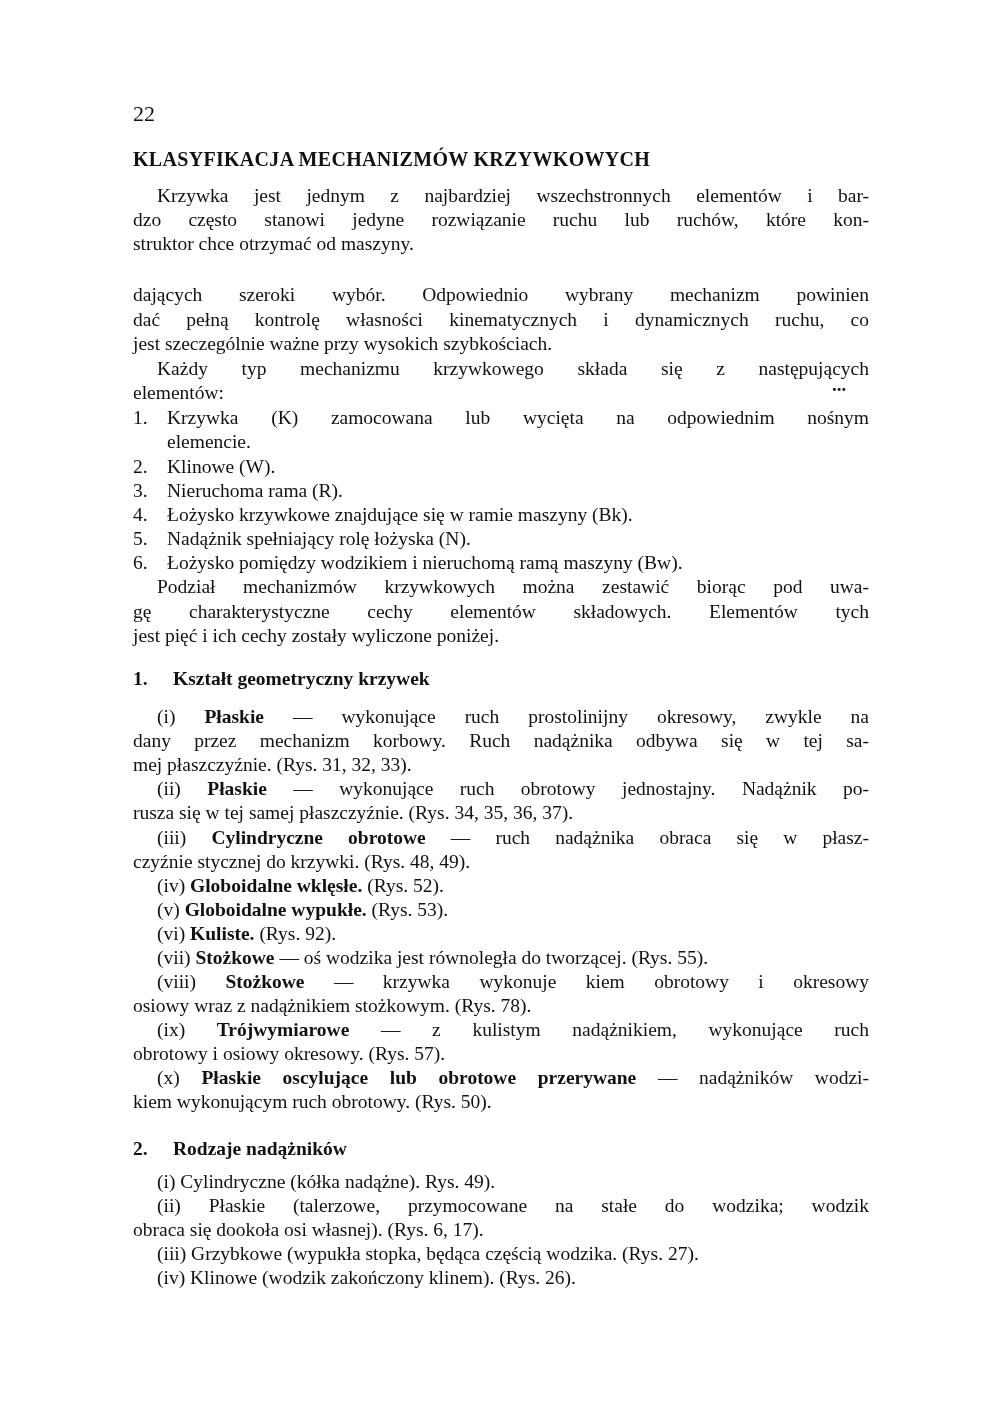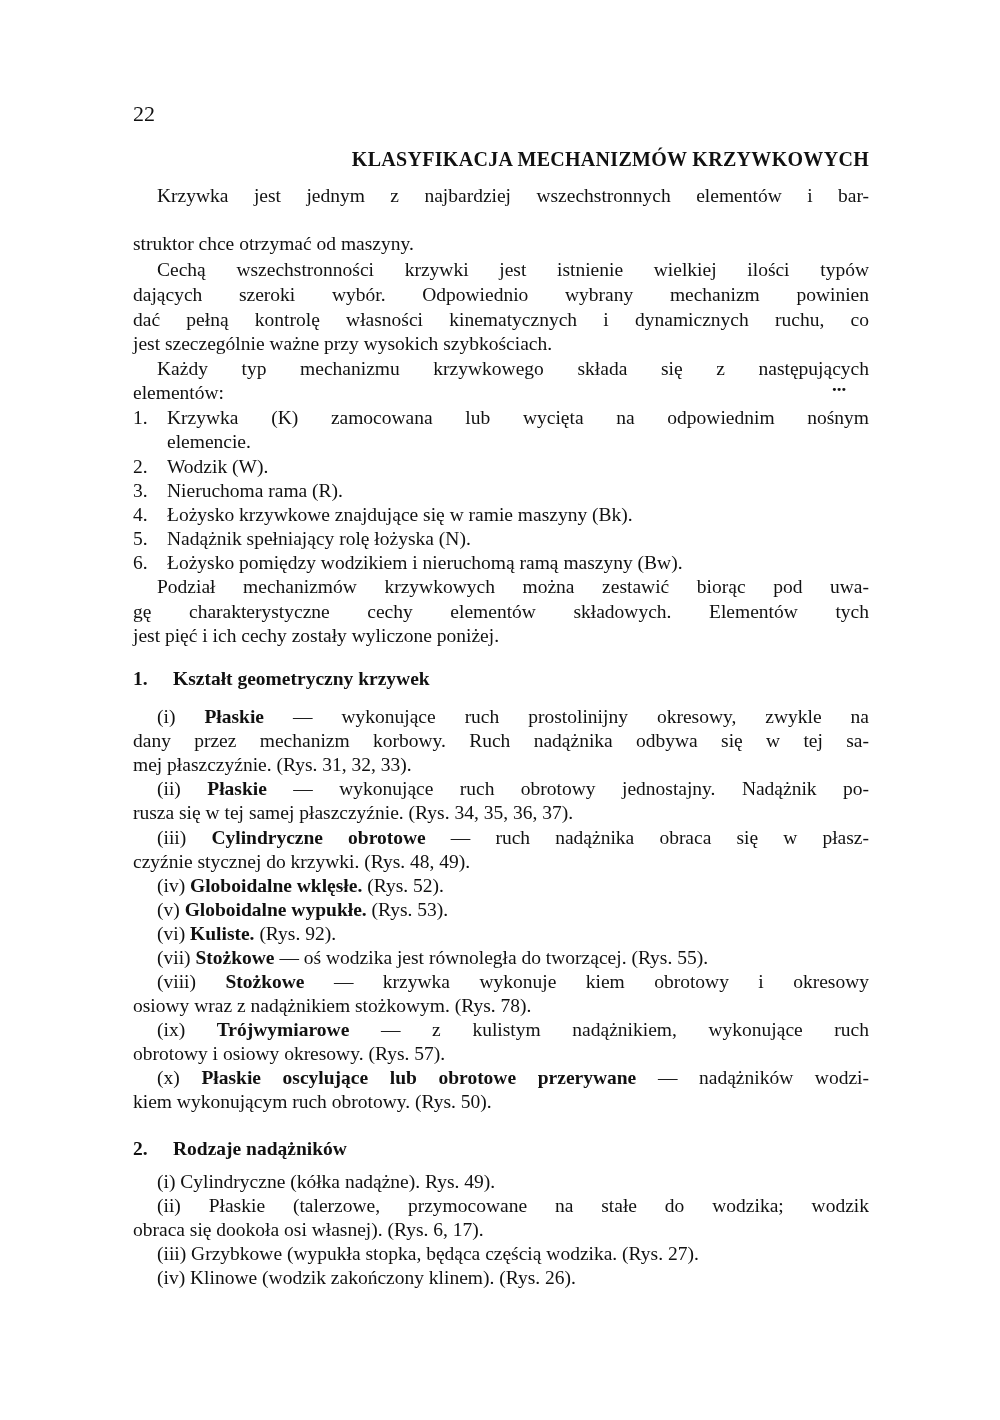--- a/index.html
+++ b/index.html
@@ -1,54 +1,54 @@
 <!DOCTYPE html>
 <html><head>
 <meta charset="utf-8">
 <style>
   html, body { margin: 0; padding: 0; background: #ffffff; }
   body { width: 1000px; height: 1420px; position: relative; overflow: hidden;
          font-family: "Liberation Serif", "DejaVu Serif", serif; color: #111; }
   .page { position: absolute; left: 0; top: 0; width: 1000px; height: 1420px; }
   .pnum { position: absolute; left: 133px; top: 101px; font-size: 22px; }
-  .title { position: absolute; left: 133px; width: 736px; top: 148px; text-align: right;
+  .title { position: absolute; left: 133px; width: 736px; top: 148px; text-align: left;
            font-size: 20px; font-weight: bold; letter-spacing: 0.3px; }
   .line { position: absolute; left: 133px; width: 736px; font-size: 19.5px; line-height: 24px;
           white-space: nowrap; }
   .j { text-align: justify; text-align-last: justify; }
   .ind { left: 157px; width: 712px; }
   .num { display: inline-block; width: 34px; }
   .sect { position: absolute; left: 133px; font-size: 19.5px; font-weight: bold; }
   .sect .n { display: inline-block; width: 40px; }
   b { font-weight: bold; }
   .dots { position: absolute; left: 832px; top: 374px; font-size: 19px; font-weight: bold; }
 </style>
 </head>
 <body>
 
 <div class="page">
 
   <div class="pnum">22</div>
   <div class="title">KLASYFIKACJA MECHANIZMÓW KRZYWKOWYCH</div>
 
   <div class="line j ind" style="top:184px">Krzywka jest jednym z najbardziej wszechstronnych elementów i bar-</div>
+  <div class="line j" style="top:208px">dzo często stanowi jedyne rozwiązanie ruchu lub ruchów, które kon-</div>
   <div class="line" style="top:232px">struktor chce otrzymać od maszyny.</div>
 
-  <div class="line j ind" style="top:258px">Cechą wszechstronności krzywki jest istnienie wielkiej ilości typów</div>
   <div class="line j" style="top:283px">dających szeroki wybór. Odpowiednio wybrany mechanizm powinien</div>
   <div class="line j" style="top:308px">dać pełną kontrolę własności kinematycznych i dynamicznych ruchu, co</div>
   <div class="line" style="top:332px">jest szeczególnie ważne przy wysokich szybkościach.</div>
 
   <div class="line j ind" style="top:357px">Każdy typ mechanizmu krzywkowego składa się z następujących</div>
   <div class="line" style="top:381px">elementów:</div>
   <div class="dots">...</div>
 
   <div class="line j" style="top:406px"><span class="num">1.</span><span>Krzywka (K) zamocowana lub wycięta na odpowiednim nośnym</span></div>
   <div class="line" style="top:430px; left:167px">elemencie.</div>
-  <div class="line" style="top:455px"><span class="num">2.</span><span>Wodzik (W).</span></div>
+  <div class="line" style="top:455px"><span class="num">2.</span><span>Klinowe (W).</span></div>
   <div class="line" style="top:479px"><span class="num">3.</span><span>Nieruchoma rama (R).</span></div>
   <div class="line" style="top:503px"><span class="num">4.</span><span>Łożysko krzywkowe znajdujące się w ramie maszyny (Bk).</span></div>
   <div class="line" style="top:527px"><span class="num">5.</span><span>Nadążnik spełniający rolę łożyska (N).</span></div>
   <div class="line" style="top:551px"><span class="num">6.</span><span>Łożysko pomiędzy wodzikiem i nieruchomą ramą maszyny (Bw).</span></div>
 
   <div class="line j" style="top:600px">gę charakterystyczne cechy elementów składowych. Elementów tych</div>
   <div class="line j ind" style="top:575px">Podział mechanizmów krzywkowych można zestawić biorąc pod uwa-</div>
   <div class="line" style="top:624px">jest pięć i ich cechy zostały wyliczone poniżej.</div>
 
   <div class="sect" style="top:668px"><span class="n">1.</span><span>Kształt geometryczny krzywek</span></div>

